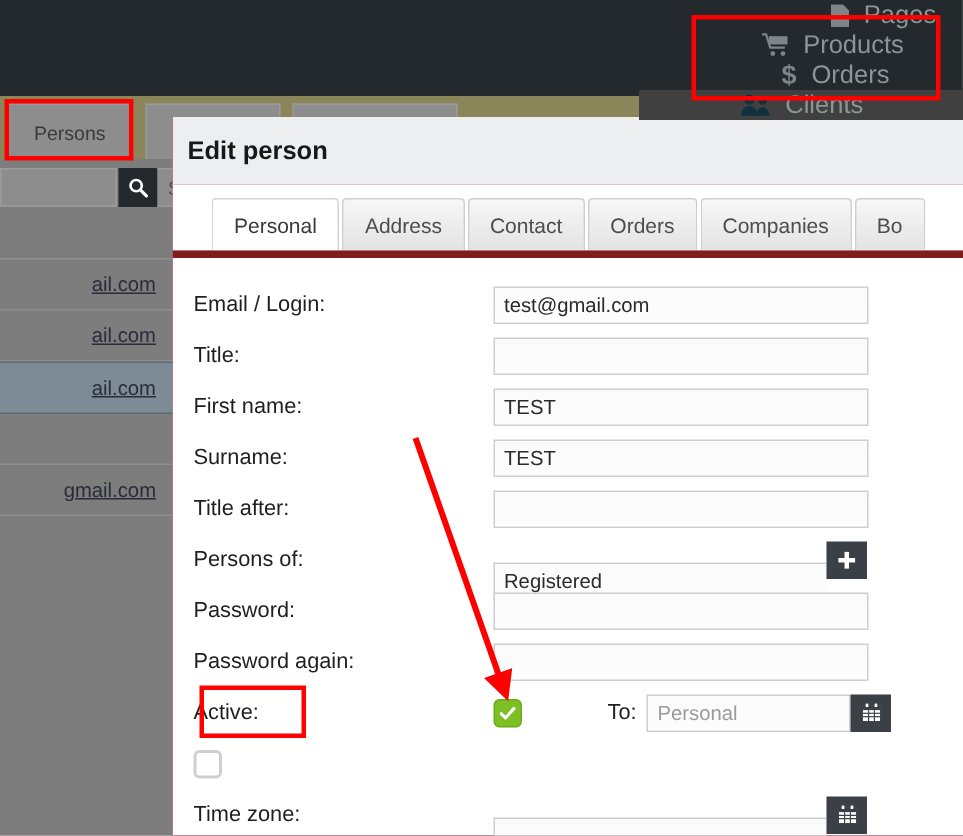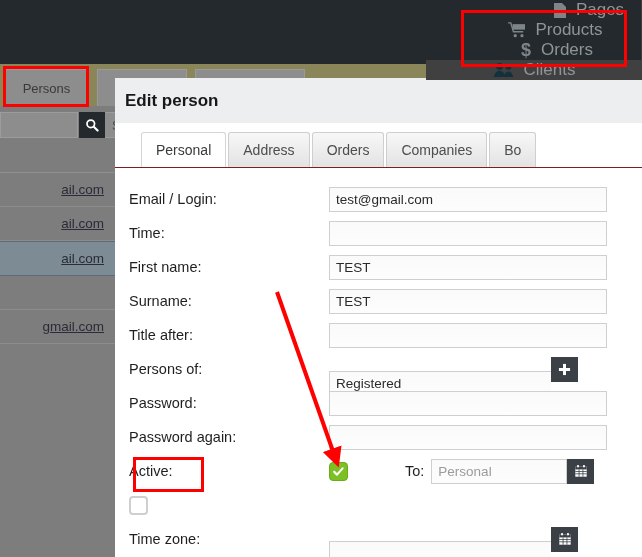--- a/index.html
+++ b/index.html
@@ -212,42 +212,42 @@
     white-space: nowrap;
     padding: 0 14px;
   }
   .mtab.active {
     background: #ffffff;
     border-color: #d5d5d5;
     color: #3a3a3a;
   }
   .modal-body {
     background: #ffffff;
-    border-top: 1px solid #7f1d1d;
+    border-top: 5px solid #7f1d1d;
     height: 390px;
     padding: 14px 0 0 0;
     box-sizing: border-box;
     position: relative;
   }
   .form-row {
     display: flex;
     align-items: center;
     height: 34px;
     padding-left: 14px;
     box-sizing: border-box;
   }
   .form-label {
     width: 200px;
     font-size: 14.5px;
     color: #1f1f1f;
     flex-shrink: 0;
   }
   .form-control { display: flex; align-items: center; }
   .txt {
-    width: 278px;
+    width: 250px;
     height: 25px;
     border: 1px solid #cfcfcf;
     background: linear-gradient(#fafafa, #fdfdfd);
     box-sizing: border-box;
     font-size: 13.5px;
     color: #2a2a2a;
     padding: 0 6px;
     display: flex;
     align-items: center;
     font-family: "Liberation Sans", sans-serif;
@@ -361,41 +361,44 @@
   </div>
 
   <div class="modal-tabstrip">
     <div class="mtab active">
       <span>Personal</span>
     </div>
     <div class="mtab">
       <span>Address</span>
     </div>
     <div class="mtab">
+      <span>Contact</span>
+    </div>
+    <div class="mtab">
       <span>Orders</span>
     </div>
     <div class="mtab">
       <span>Companies</span>
     </div>
     <div class="mtab">
       <span>Bo</span>
     </div>
   </div>
 
   <div class="modal-body">
 
     <div class="form-row">
       <div class="form-label">Email / Login:</div>
       <div class="form-control">
         <div class="txt">test@gmail.com</div>
       </div>
     </div>
 
     <div class="form-row">
-      <div class="form-label">Time:</div>
+      <div class="form-label">Title:</div>
       <div class="form-control">
         <div class="txt"></div>
       </div>
     </div>
 
     <div class="form-row">
       <div class="form-label">First name:</div>
       <div class="form-control">
         <div class="txt">TEST</div>
       </div>

